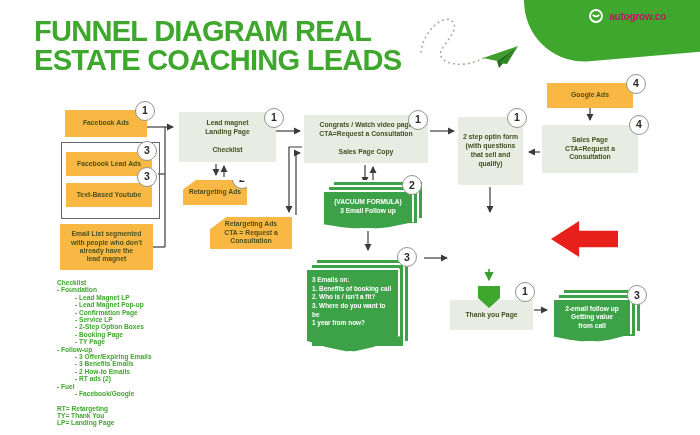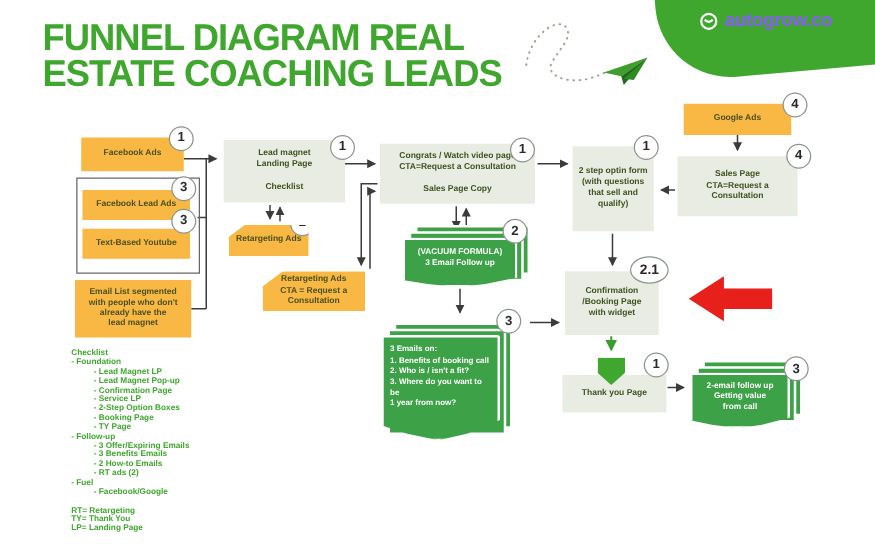--- a/index.html
+++ b/index.html
@@ -7,21 +7,21 @@
   .canvas{position:absolute;inset:0;}
 
   
   .title{position:absolute;left:34px;top:16px;font-size:30px;line-height:0.97;font-weight:bold;
          color:#3fa72e;letter-spacing:-0.8px;white-space:pre-line;transform:scaleX(0.97);transform-origin:left top;}
 
   
   .blob{position:absolute;top:-16px;right:-26px;width:200px;height:74px;background:#3fa72e;
         border-radius:0 0 0 60px;transform:rotate(-5deg);z-index:3;}
   .brand{position:absolute;top:8px;right:34px;display:flex;align-items:center;gap:5px;z-index:4;}
-  .brand-name{color:#8b5cf6;font-weight:bold;font-size:15px;letter-spacing:-0.2px;}
+  .brand-name{color:#be185d;font-weight:bold;font-size:10px;letter-spacing:-0.2px;}
 
   
   .box{position:absolute;display:flex;align-items:center;justify-content:center;text-align:center;
        font-weight:bold;white-space:pre-line;box-sizing:border-box;padding:2px 3px;z-index:2;}
   .orange{background:#f8b843;color:#4c501e;font-size:6.8px;line-height:1.25;}
   .light{background:#e9ece2;color:#3e5220;font-size:6.8px;line-height:1.3;}
   .slant-tl{clip-path:polygon(0 38%,20% 0,100% 0,100% 100%,0 100%);}
 
   .group-outline{position:absolute;border:1.5px solid #666;z-index:1;}
 
@@ -184,26 +184,20 @@
   </div>
 
   <div class="box light" style="left:458px;top:117px;width:65px;height:68px;">
     <span>2 step optin form
 (with questions
 that sell and
 qualify)</span>
     <span class="badge" style="right:-4px;top:-9px;">1</span>
   </div>
 
-  <div class="box light" style="left:452px;top:217px;width:75px;height:51px;">
-    <span>Confirmation
-/Booking Page
-with widget</span>
-    <span class="badge wide" style="right:-8px;top:-12px;">2.1</span>
-  </div>
 
   <div class="pentagon"></div>
 
   <div class="box light" style="left:450px;top:300px;width:83px;height:30px;">
     <span>Thank you Page</span>
     <span class="badge" style="right:-2px;top:-18px;">1</span>
   </div>
 
   <div class="box orange" style="left:547px;top:83px;width:86px;height:25px;">
     <span>Google Ads</span>

